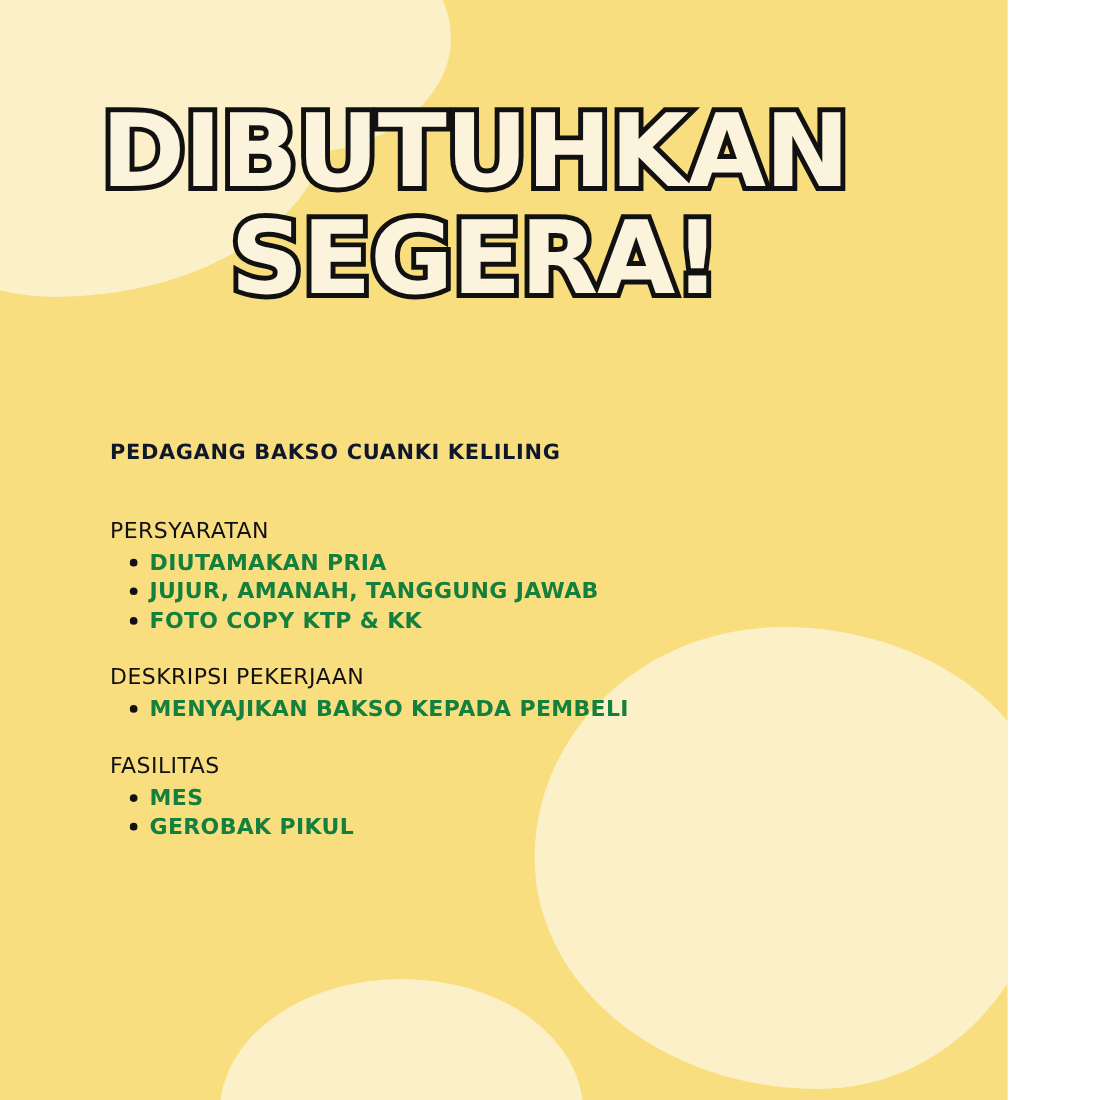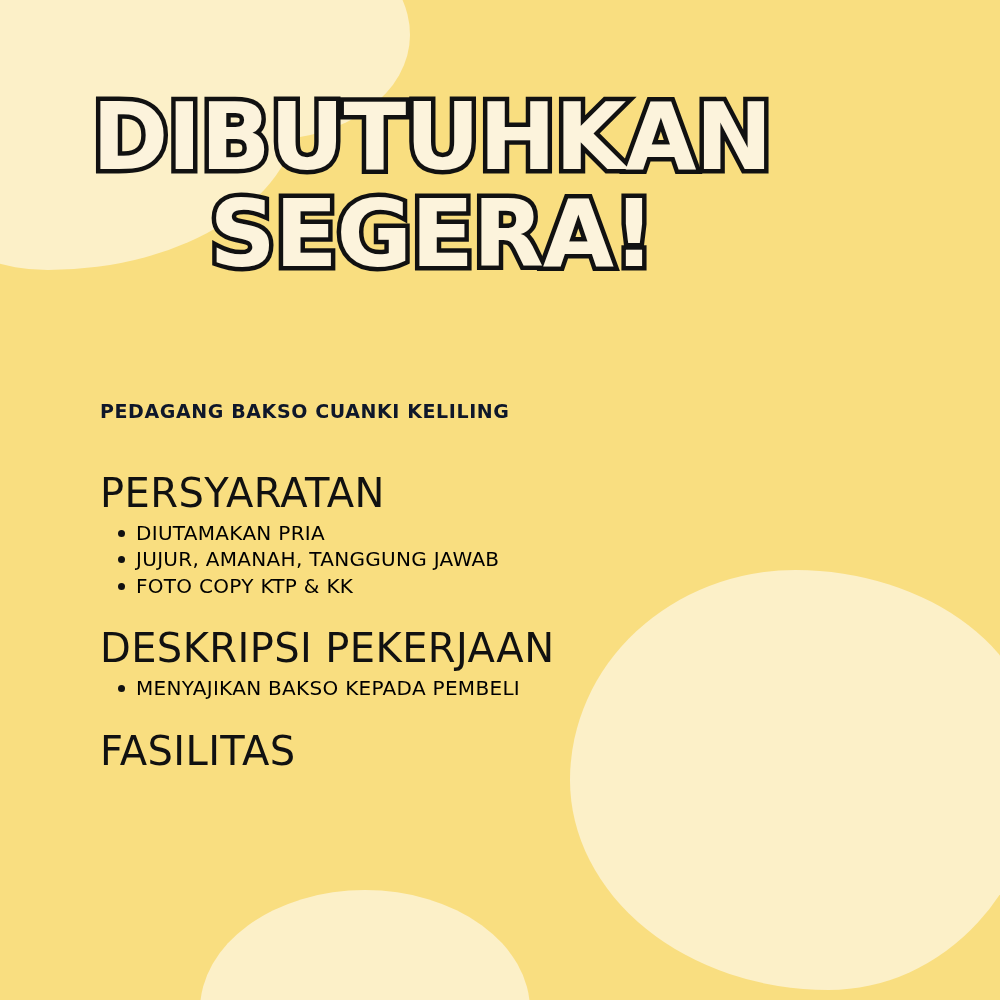--- a/index.html
+++ b/index.html
@@ -7,21 +7,21 @@
     padding: 0;
   }
   body {
     width: 1000px;
     height: 1000px;
     font-family: "Liberation Sans", sans-serif;
     overflow: hidden;
   }
   .poster {
     position: relative;
-    width: 1000px;
+    width: 916px;
     height: 1000px;
     background: #F9DE80;
     overflow: hidden;
   }
   
   .blob {
     position: absolute;
     background: #FCF0C8;
     border-radius: 50%;
     pointer-events: none;
@@ -99,38 +99,38 @@
     position: absolute;
     left: 100px;
     top: 470px;
     width: 560px;
   }
   .section {
     margin-bottom: 26px;
   }
   .section-title {
     font-family: "DejaVu Sans", sans-serif;
-    font-size: 40px;
+    font-size: 20px;
     font-weight: normal;
     letter-spacing: 0.4px;
     color: #111111;
     margin: 0 0 4px 0;
   }
   .section ul {
     margin: 0;
     padding-left: 36px;
     list-style: none;
   }
   .section li {
     position: relative;
     font-family: "DejaVu Sans", sans-serif;
-    font-weight: normal;
+    font-weight: bold;
     font-size: 20px;
     letter-spacing: 0.3px;
-    color: #000000;
+    color: #15803d;
     line-height: 1.32;
   }
   .section li::before {
     content: "";
     position: absolute;
     left: -18px;
     top: 10px;
     width: 7px;
     height: 7px;
     background: #111111;
@@ -169,18 +169,22 @@
 
       <div class="section">
         <h2 class="section-title">DESKRIPSI PEKERJAAN</h2>
         <ul>
           <li>MENYAJIKAN BAKSO KEPADA PEMBELI</li>
         </ul>
       </div>
 
       <div class="section">
         <h2 class="section-title">FASILITAS</h2>
+        <ul>
+          <li>MES</li>
+          <li>GEROBAK PIKUL</li>
+        </ul>
       </div>
 
     </div>
 
   </div>
 </div>
 
 </body></html>

